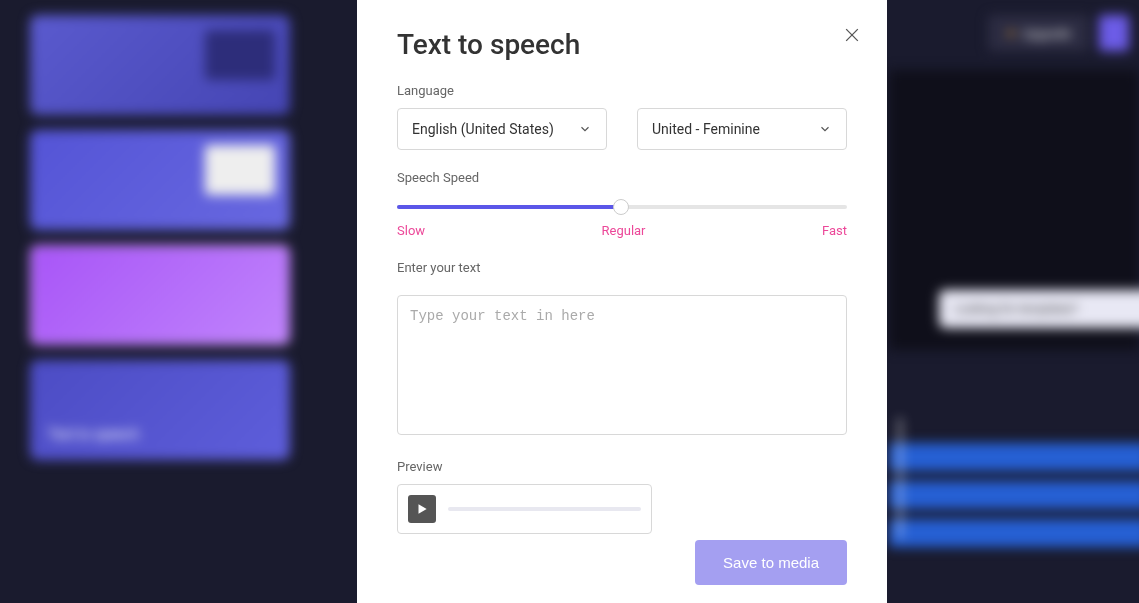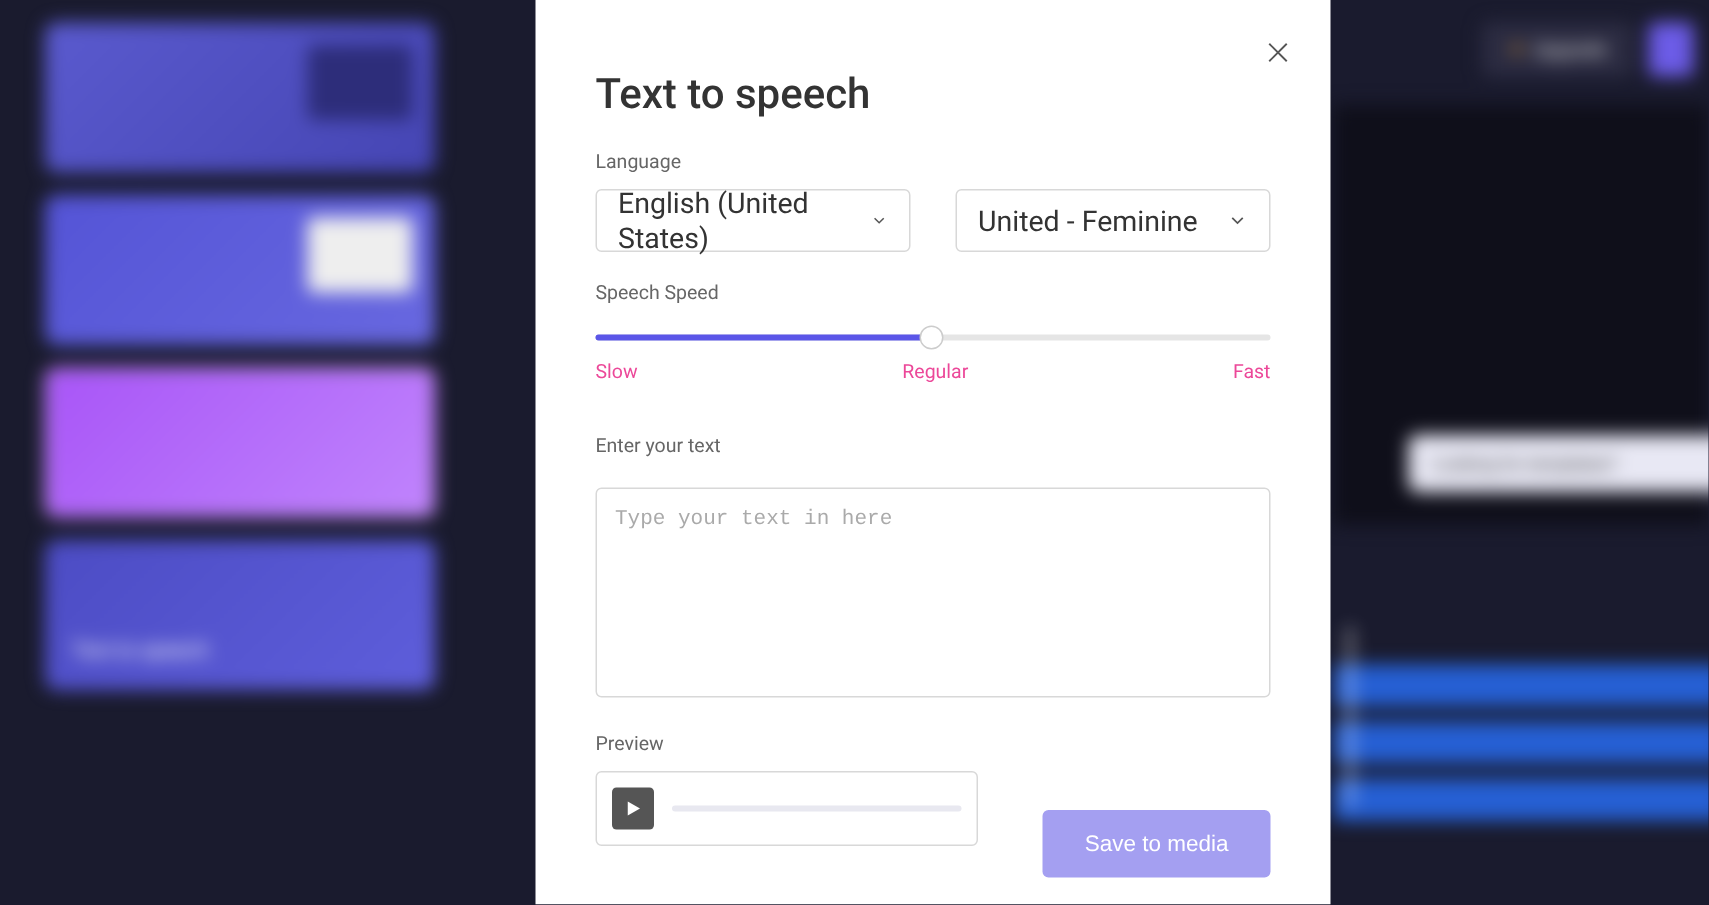--- a/index.html
+++ b/index.html
@@ -113,21 +113,21 @@
     }
 
     
     .modal {
       position: absolute;
       left: 357px;
       top: 0;
       width: 530px;
       height: 603px;
       background: white;
-      padding: 36px 40px;
+      padding: 18px 40px;
     }
     .close-btn {
       position: absolute;
       right: 25px;
       top: 25px;
       width: 20px;
       height: 20px;
       cursor: pointer;
       color: #555;
     }
@@ -155,32 +155,32 @@
     }
     .select {
       width: 100%;
       height: 42px;
       border: 1px solid #d8d8d8;
       border-radius: 4px;
       padding: 0 14px;
       display: flex;
       align-items: center;
       justify-content: space-between;
-      font-size: 19px;
+      font-size: 14px;
       color: #333;
       cursor: pointer;
       background: white;
     }
     .chevron {
       width: 14px;
       height: 14px;
       color: #555;
     }
     .speed-section {
-      margin-bottom: 34px;
+      margin-bottom: 22px;
     }
     .slider-wrap {
       position: relative;
       margin-top: 20px;
     }
     .slider-track {
       height: 4px;
       background: #e5e5e5;
       border-radius: 2px;
       position: relative;

